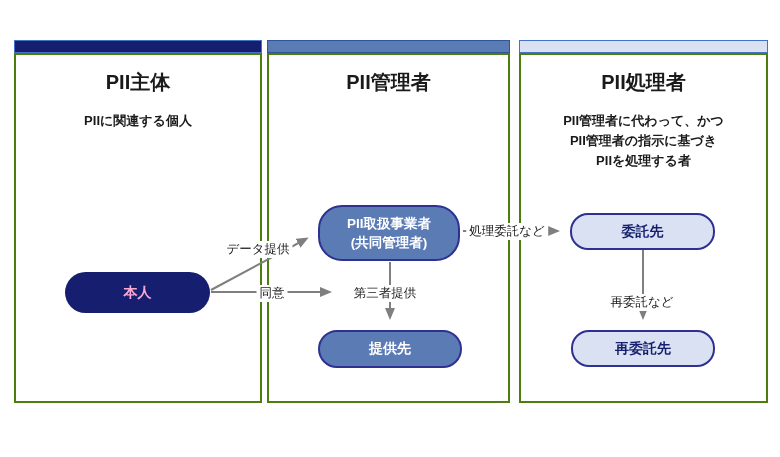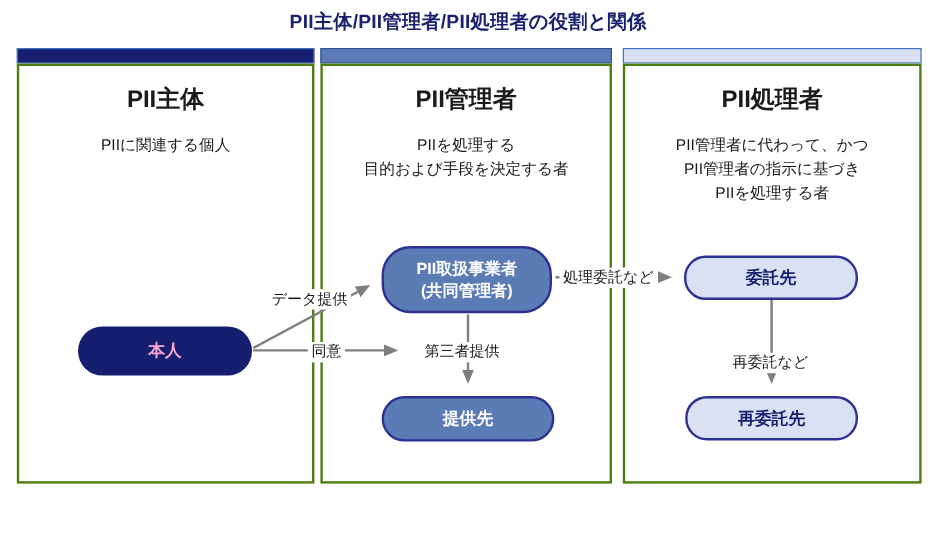--- a/index.html
+++ b/index.html
@@ -13,21 +13,21 @@
   }
   .bar{position:absolute;top:40px;height:13px;box-sizing:border-box;}
   .bar-navy{background:#161F6F;border:1px solid #4472C4;}
   .bar-medium{background:#5B7BB5;border:1px solid #2F5597;}
   .bar-light{background:#D9E1F2;border:1px solid #4472C4;}
   .colbox{
     position:absolute;top:53px;height:350px;box-sizing:border-box;
     background:#fff;border:2px solid #4d7c0f;z-index:1;
   }
   .colhead{margin-top:14px;text-align:center;font-size:20px;font-weight:bold;color:#1a1a1a;}
-  .coldesc{margin-top:15px;text-align:center;font-size:13px;line-height:20px;color:#1a1a1a;white-space:pre-line;}
+  .coldesc{margin-top:15px;text-align:center;font-size:13px;line-height:20px;color:#1a1a1a;white-space:pre-line;font-weight:bold;}
   .node{
     position:absolute;display:flex;align-items:center;justify-content:center;
     box-sizing:border-box;text-align:center;font-weight:bold;z-index:3;white-space:pre-line;
   }
   .node-navy{background:#161F6F;color:#f9a8d4;border-radius:21px;font-size:14px;}
   .node-medium{background:#5B7BB5;color:#fff;border:2px solid #2E3192;border-radius:24px;font-size:14px;}
   .node-medium.small-text{font-size:13.5px;line-height:19px;}
   .node-light{background:#D9E1F2;color:#161F6F;border:2px solid #2E3192;border-radius:18px;font-size:14px;}
   .edges{position:absolute;top:0;left:0;z-index:2;pointer-events:none;}
   .edge-label{
@@ -39,34 +39,31 @@
     border:1px solid #A6A6A6;background:#fff;display:flex;align-items:center;
     padding-left:22px;z-index:3;
   }
   .legend-text{font-size:13px;color:#1a1a1a;margin-left:8px;}
 </style>
 </head>
 <body>
 
 <div class="stage">
 
-  <div class="title">PII主体/PII管理者/PII処理者の役割と関係</div>
 
   <div class="bar bar-navy" style="left:14px;width:248px;"></div>
   <div class="bar bar-medium" style="left:267px;width:243px;"></div>
   <div class="bar bar-light" style="left:519px;width:249px;"></div>
 
   <div class="colbox" style="left:14px;width:248px;">
     <div class="colhead">PII主体</div>
     <div class="coldesc">PIIに関連する個人</div>
   </div>
   <div class="colbox" style="left:267px;width:243px;">
     <div class="colhead">PII管理者</div>
-    <div class="coldesc">PIIを処理する
-目的および手段を決定する者</div>
   </div>
   <div class="colbox" style="left:519px;width:249px;">
     <div class="colhead">PII処理者</div>
     <div class="coldesc">PII管理者に代わって、かつ
 PII管理者の指示に基づき
 PIIを処理する者</div>
   </div>
 
   <svg class="edges" width="780" height="457" viewBox="0 0 780 457">
     <defs>

